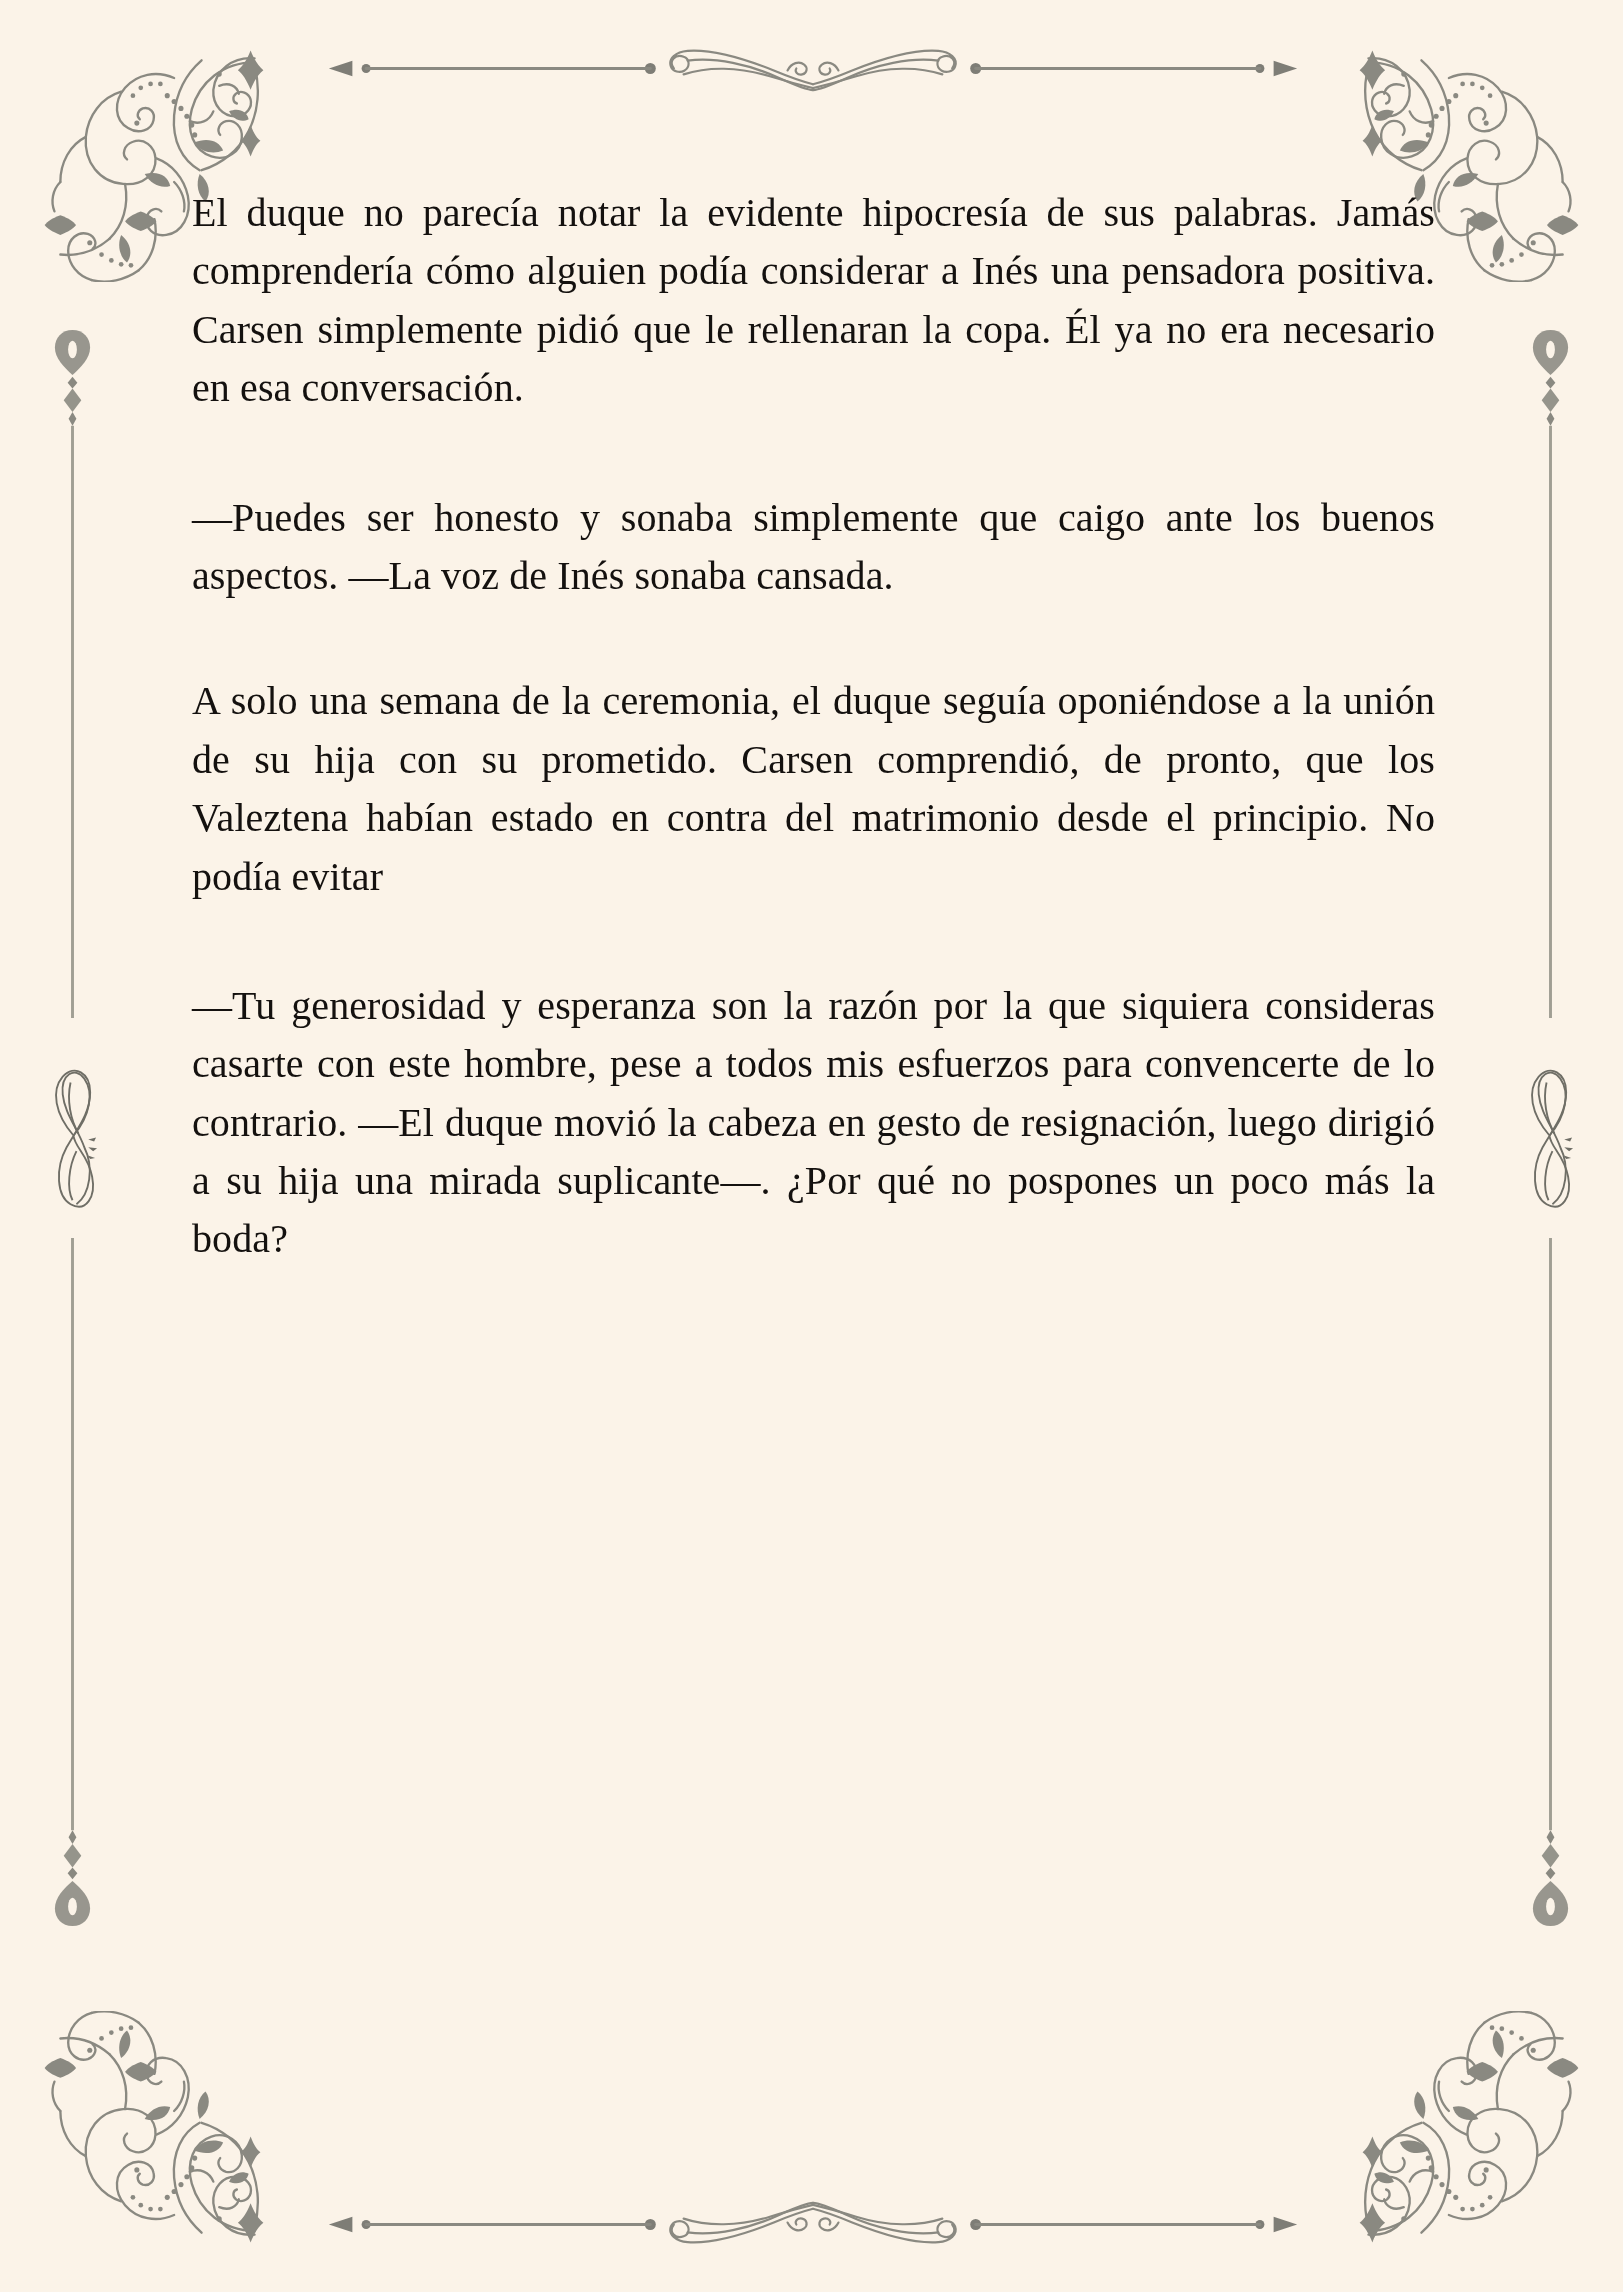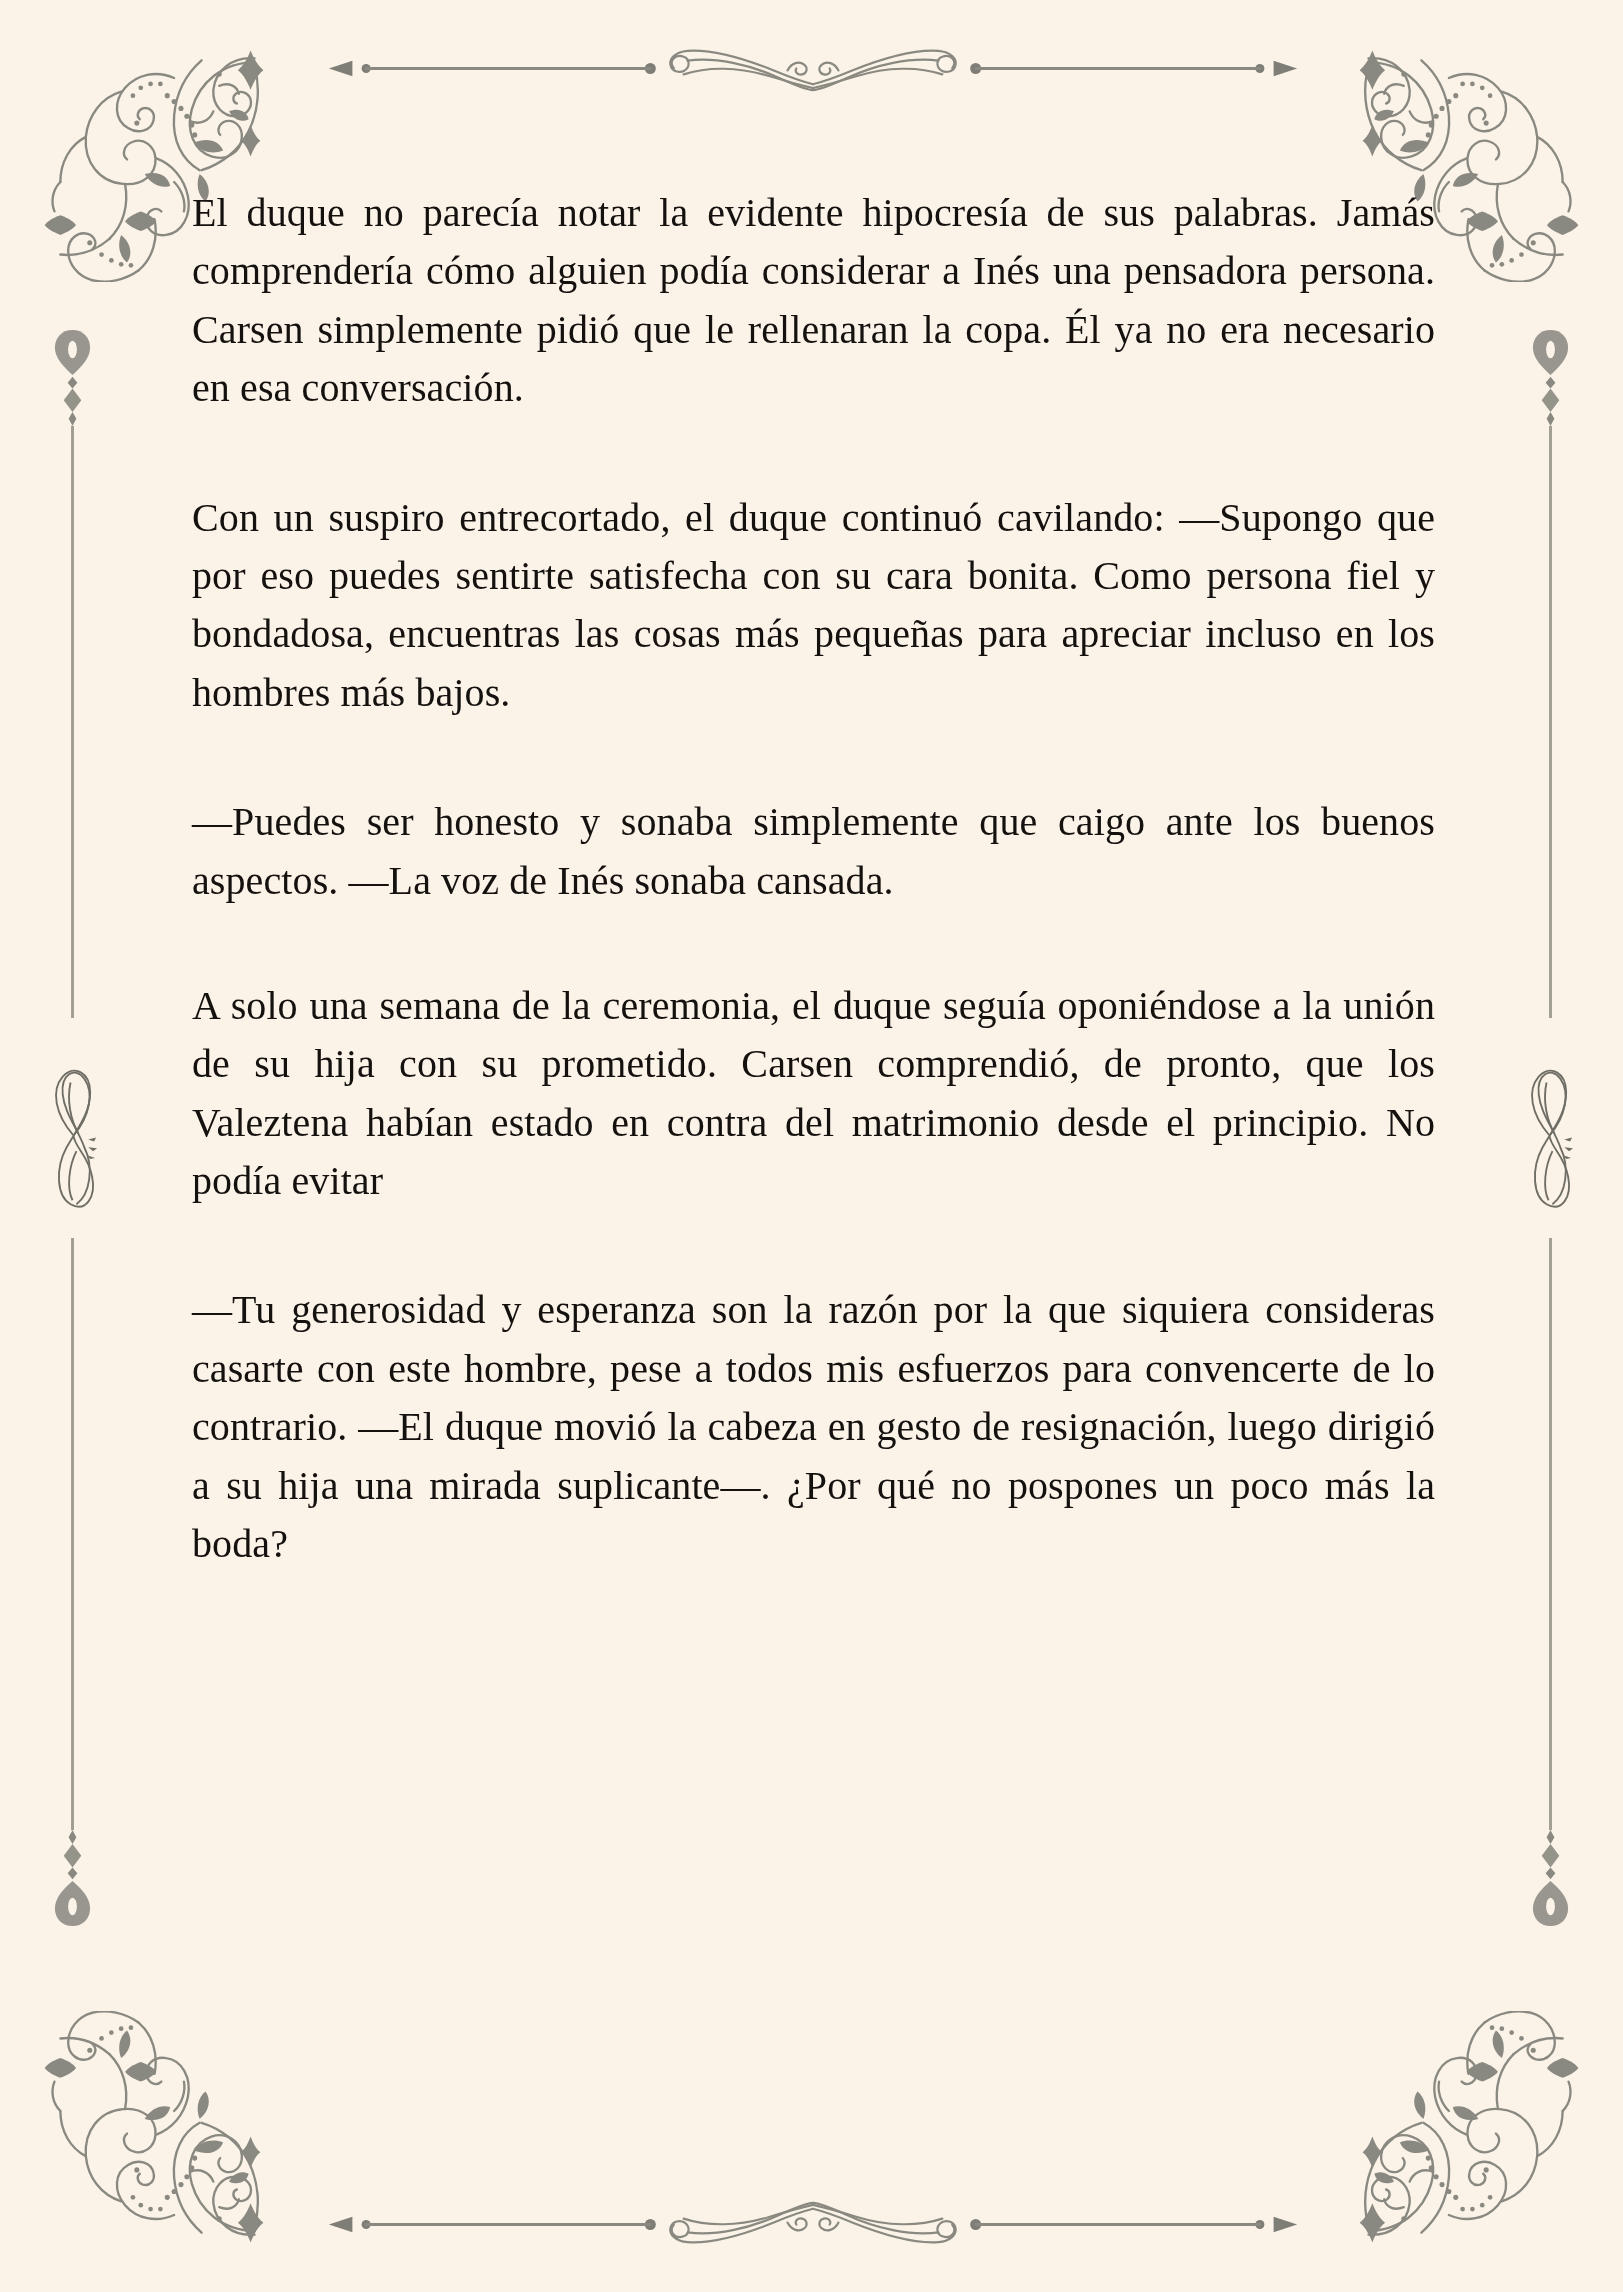--- a/index.html
+++ b/index.html
@@ -385,21 +385,20 @@
       <path d="M32 96 C24 112 22 134 28 146"></path>
       <g stroke="none" fill="#6f6e66">
         <path d="M44 84 L52 82 L50 86 Z"></path>
         <path d="M44 92 L53 93 L49 96 Z"></path>
         <path d="M43 100 L51 103 L46 104 Z"></path>
       </g>
     </svg>
   </div>
 
   <div class="text-column">
-    <p class="paragraph">El duque no parecía notar la evidente hipocresía de sus palabras. Jamás comprendería cómo alguien podía considerar a Inés una pensadora persona. Carsen simplemente pidió que le rellenaran la copa. Él ya no era necesario en esa conversación.</p>
-    <p class="paragraph">Con un suspiro entrecortado, el duque continuó cavilando: —Supongo que por eso puedes sentirte satisfecha con su cara bonita. Como persona fiel y bondadosa, encuentras las cosas más pequeñas para apreciar incluso en los hombres más bajos.</p>
+    <p class="paragraph">El duque no parecía notar la evidente hipocresía de sus palabras. Jamás comprendería cómo alguien podía considerar a Inés una pensadora positiva. Carsen simplemente pidió que le rellenaran la copa. Él ya no era necesario en esa conversación.</p>
     <p class="paragraph tight">—Puedes ser honesto y sonaba simplemente que caigo ante los buenos aspectos. —La voz de Inés sonaba cansada.</p>
     <p class="paragraph">A solo una semana de la ceremonia, el duque seguía oponiéndose a la unión de su hija con su prometido. Carsen comprendió, de pronto, que los Valeztena habían estado en contra del matrimonio desde el principio. No podía evitar</p>
     <p class="paragraph">—Tu generosidad y esperanza son la razón por la que siquiera consideras casarte con este hombre, pese a todos mis esfuerzos para convencerte de lo contrario. —El duque movió la cabeza en gesto de resignación, luego dirigió a su hija una mirada suplicante—. ¿Por qué no pospones un poco más la boda?</p>
   </div>
 
 </div>
 
 
 </body></html>

